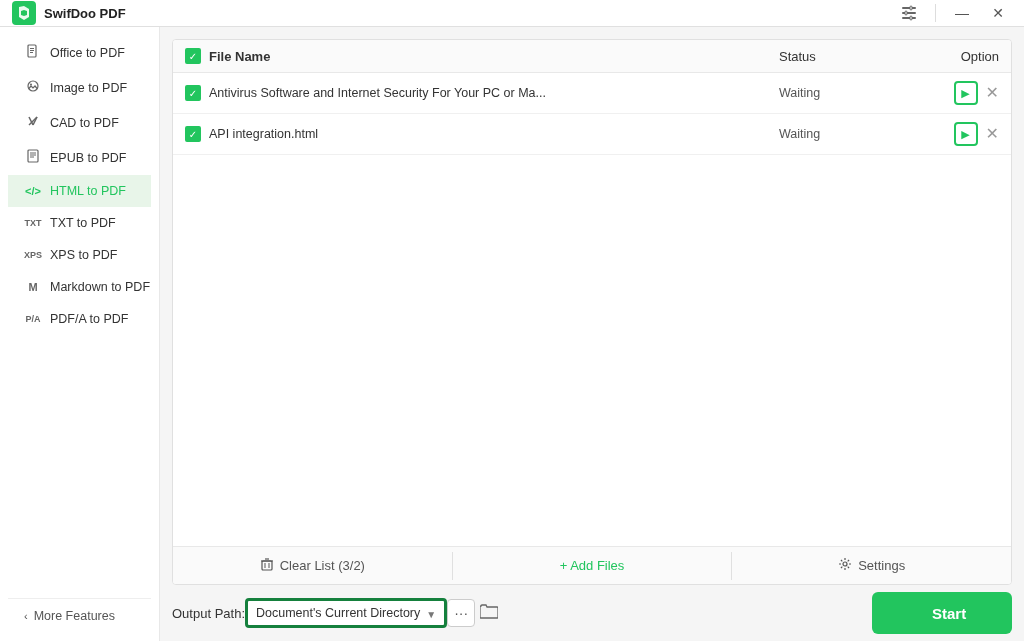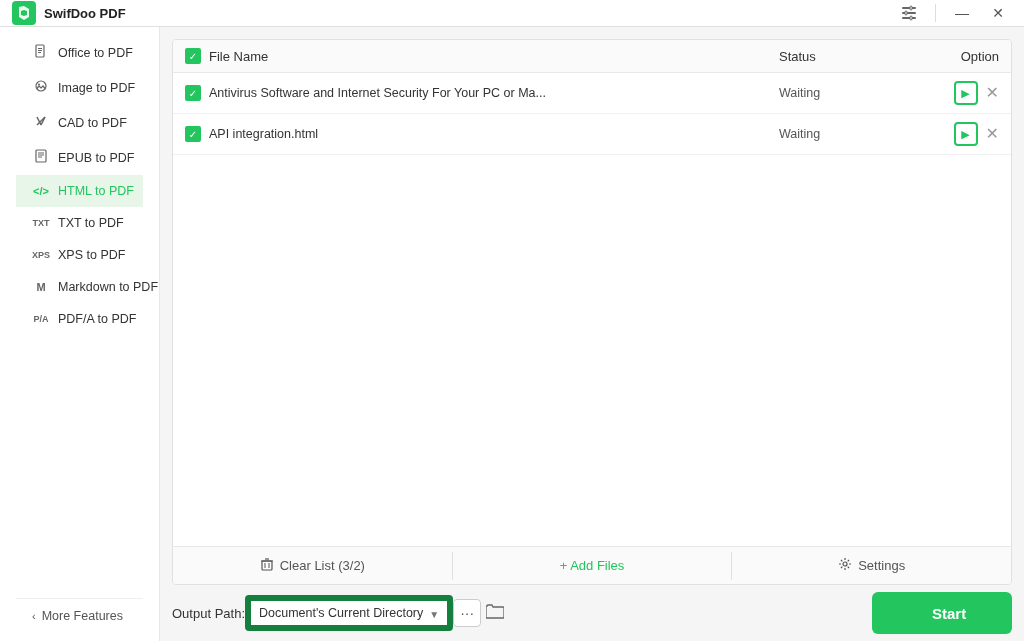--- a/index.html
+++ b/index.html
@@ -74,21 +74,21 @@
       overflow: hidden;
     }
 
     
     .sidebar {
       width: 160px;
       background: #ffffff;
       border-right: 1px solid #e8e8e8;
       display: flex;
       flex-direction: column;
-      padding: 8px 16px;
+      padding: 8px 8px;
       flex-shrink: 0;
     }
     .sidebar-item {
       display: flex;
       align-items: center;
       gap: 8px;
       padding: 9px 16px;
       cursor: pointer;
       font-size: 12.5px;
       color: #333;
@@ -150,21 +150,21 @@
       background: #fafafa;
     }
     .th-checkbox {
       width: 24px;
       flex-shrink: 0;
     }
     .th-filename {
       flex: 1;
       font-size: 13px;
       color: #333;
-      font-weight: 400;
+      font-weight: 700;
     }
     .th-status {
       width: 140px;
       font-size: 13px;
       color: #333;
       font-weight: 500;
     }
     .th-option {
       width: 80px;
       text-align: right;
@@ -276,21 +276,21 @@
     .output-label {
       font-size: 13px;
       color: #333;
       font-weight: 500;
       white-space: nowrap;
     }
     .output-select {
       display: flex;
       align-items: flex-end;
       background: #fff;
-      border: 6px solid #15803d;
+      border: 3px solid #15803d;
       border-radius: 4px;
       padding: 5px 8px;
       font-size: 12.5px;
       color: #333;
       cursor: pointer;
       gap: 6px;
     }
     .output-select .chevron {
       font-size: 10px;
       color: #777;

